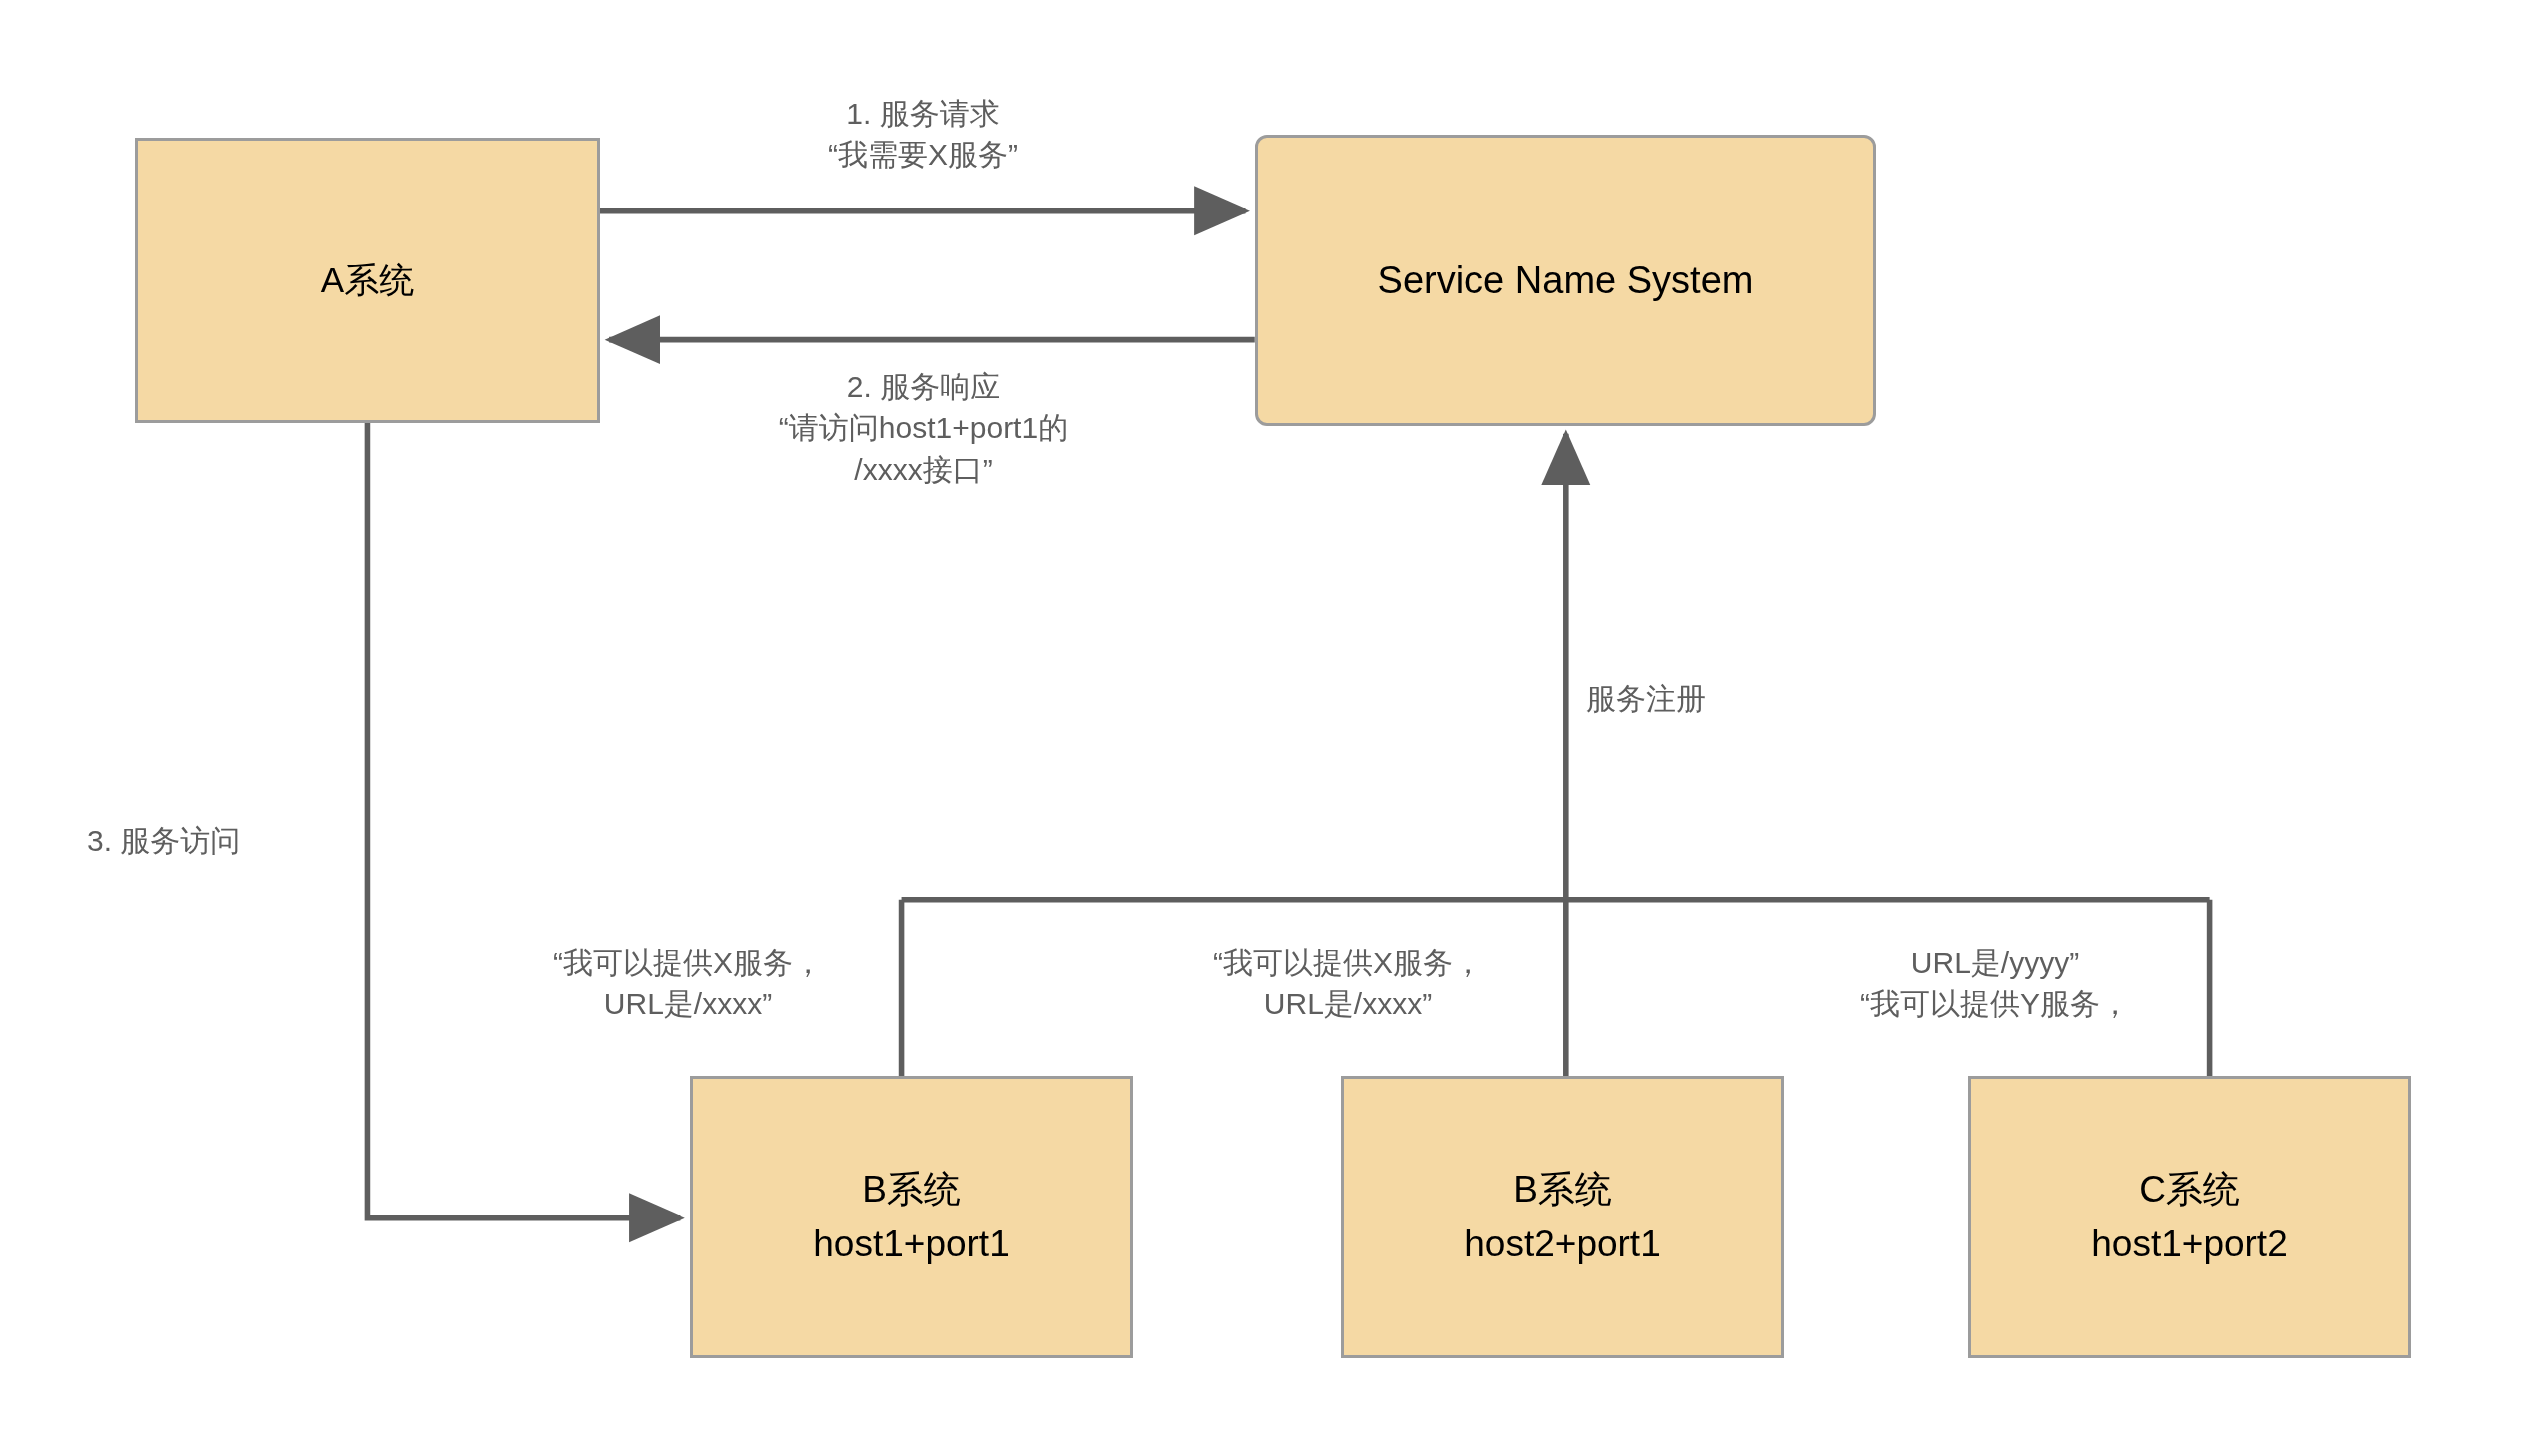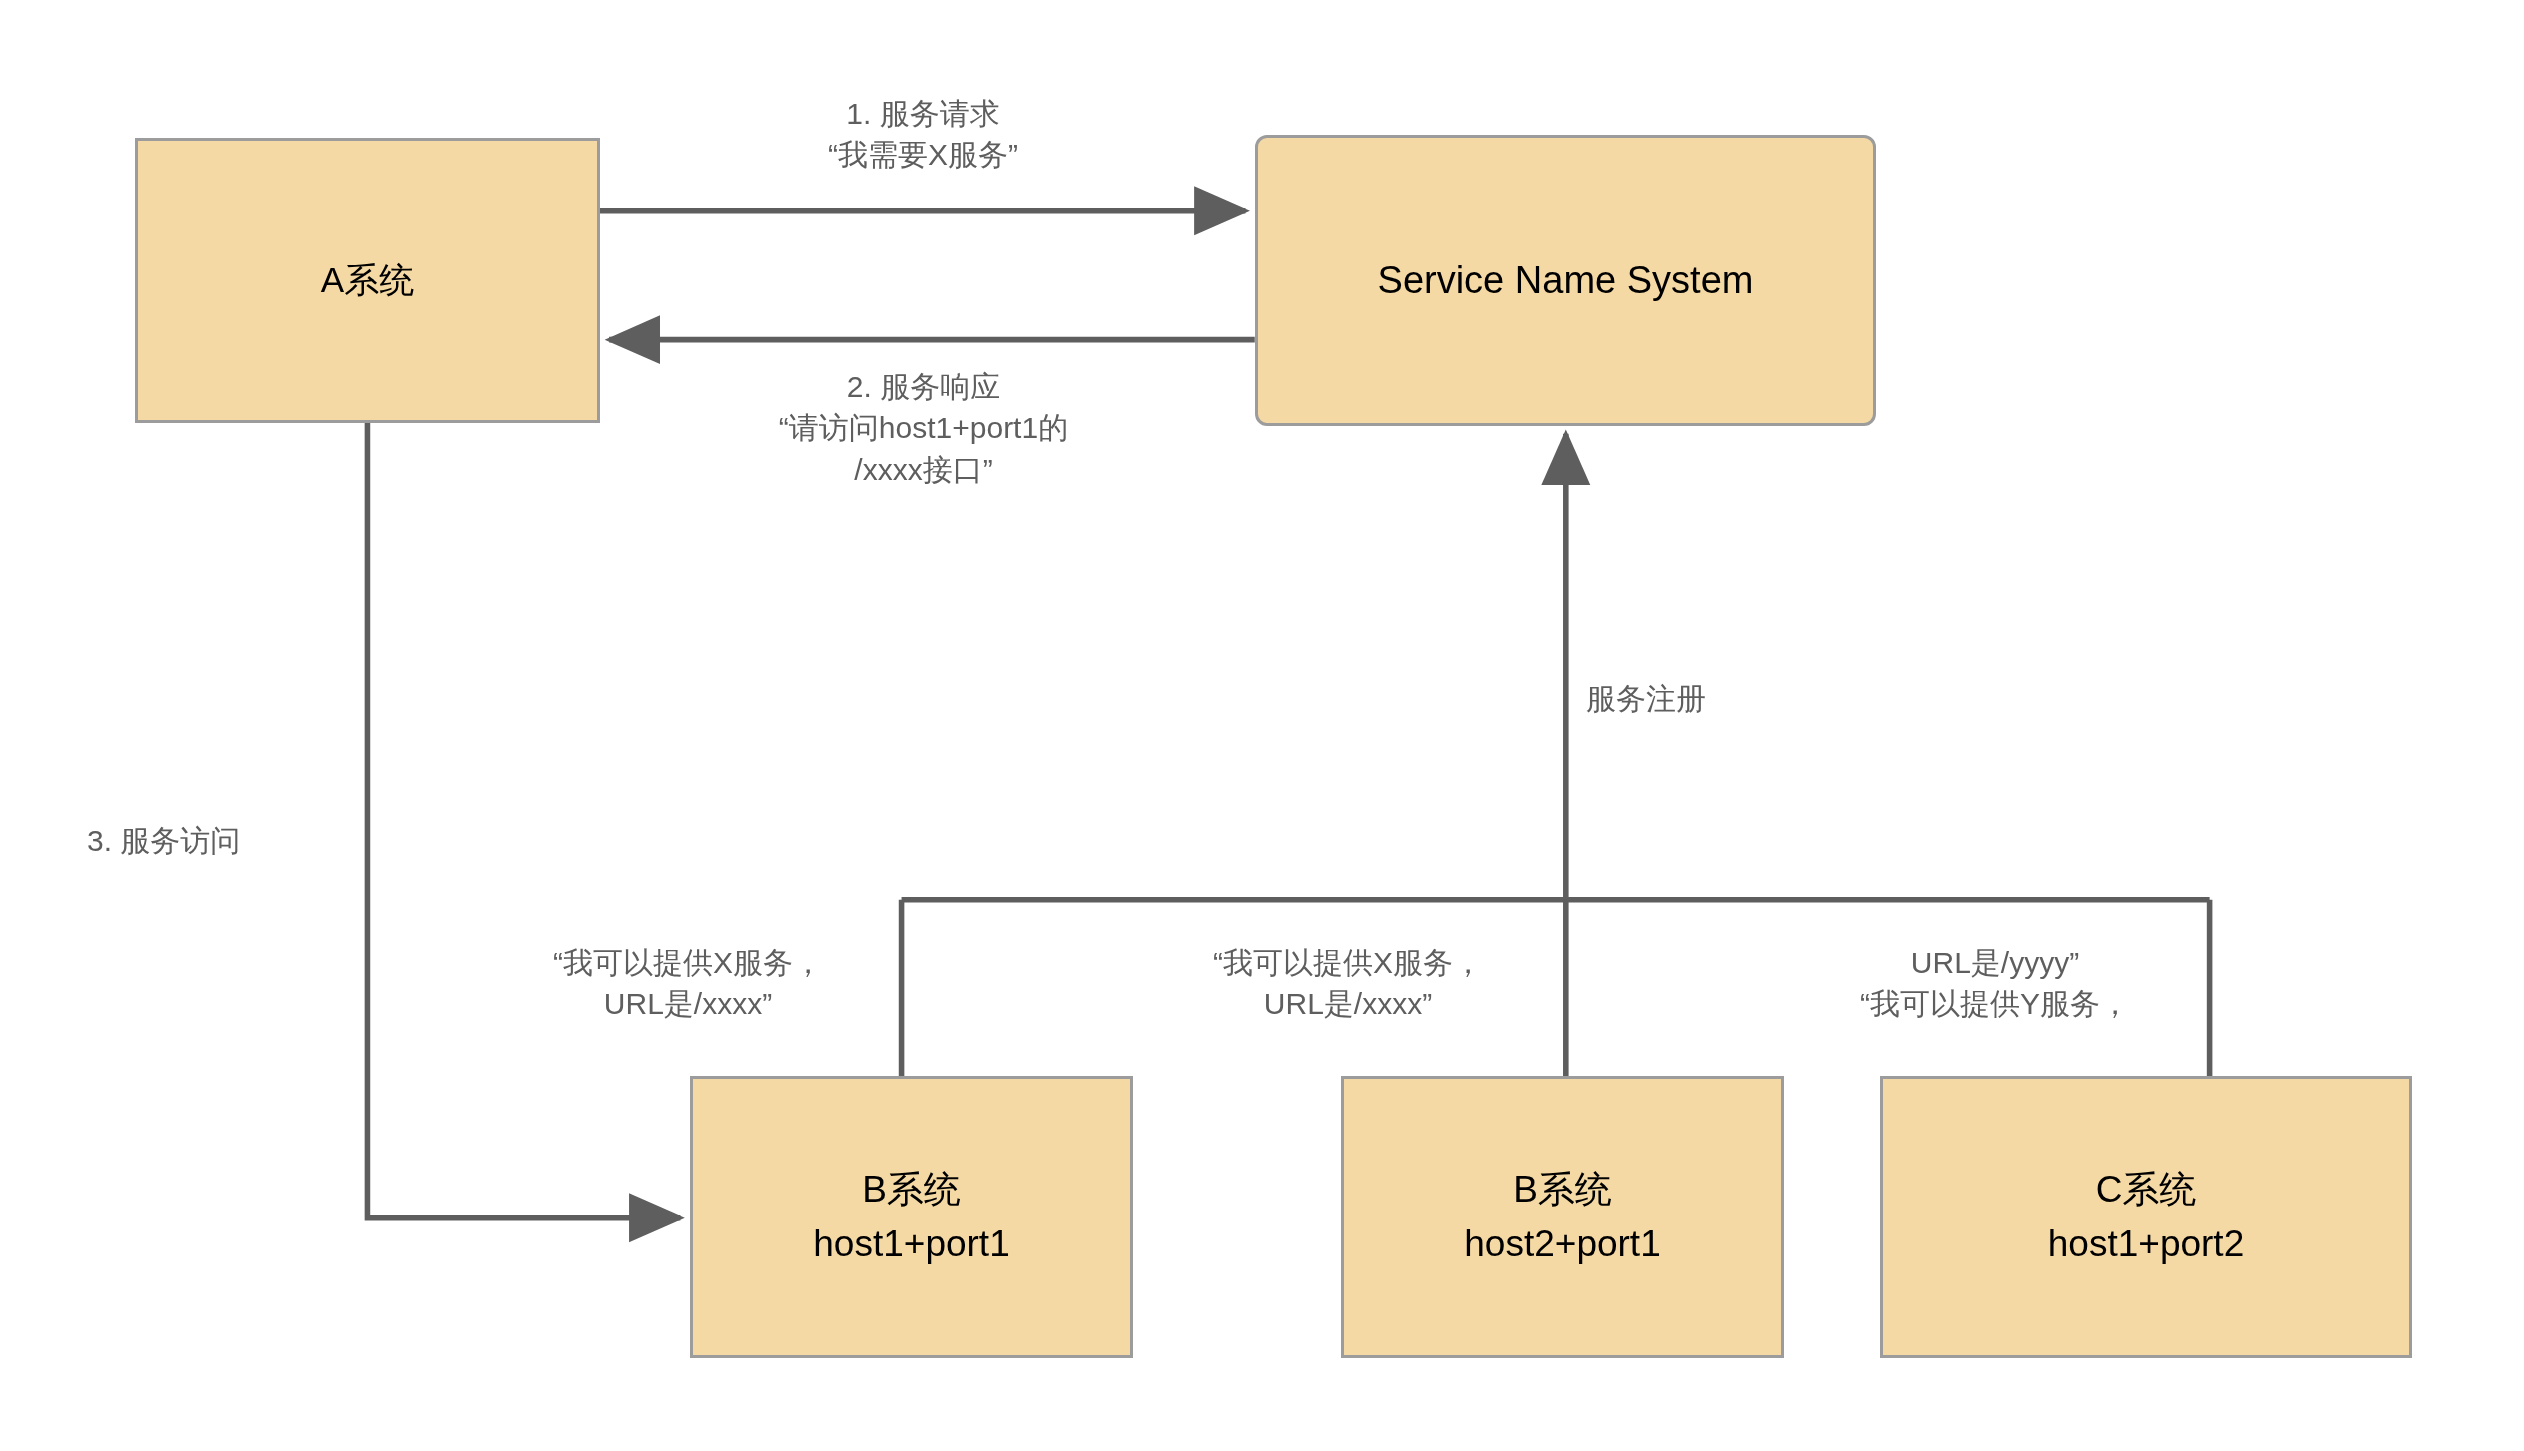--- a/index.html
+++ b/index.html
@@ -65,23 +65,23 @@
     font-size: 37px;
   }
   #node-b2 {
     left: 1341px;
     top: 1076px;
     width: 443px;
     height: 282px;
     font-size: 37px;
   }
   #node-c1 {
-    left: 1880px;
+    left: 1968px;
     top: 1076px;
-    width: 532px;
+    width: 443px;
     height: 282px;
     font-size: 37px;
   }
   .edge-label {
     position: absolute;
     color: #5e5e5e;
     font-size: 30px;
     line-height: 1.38;
     text-align: center;
     white-space: nowrap;

